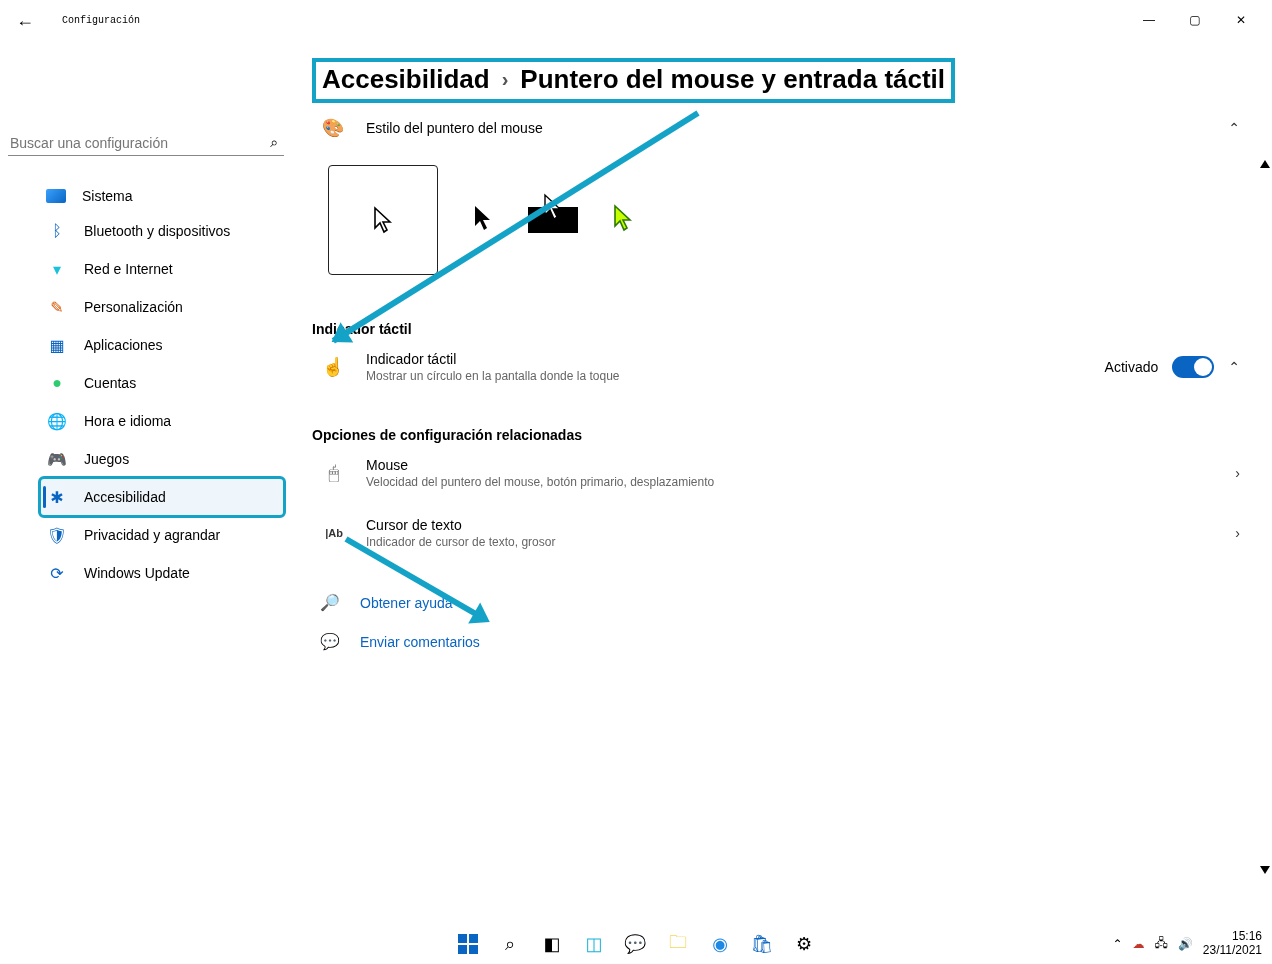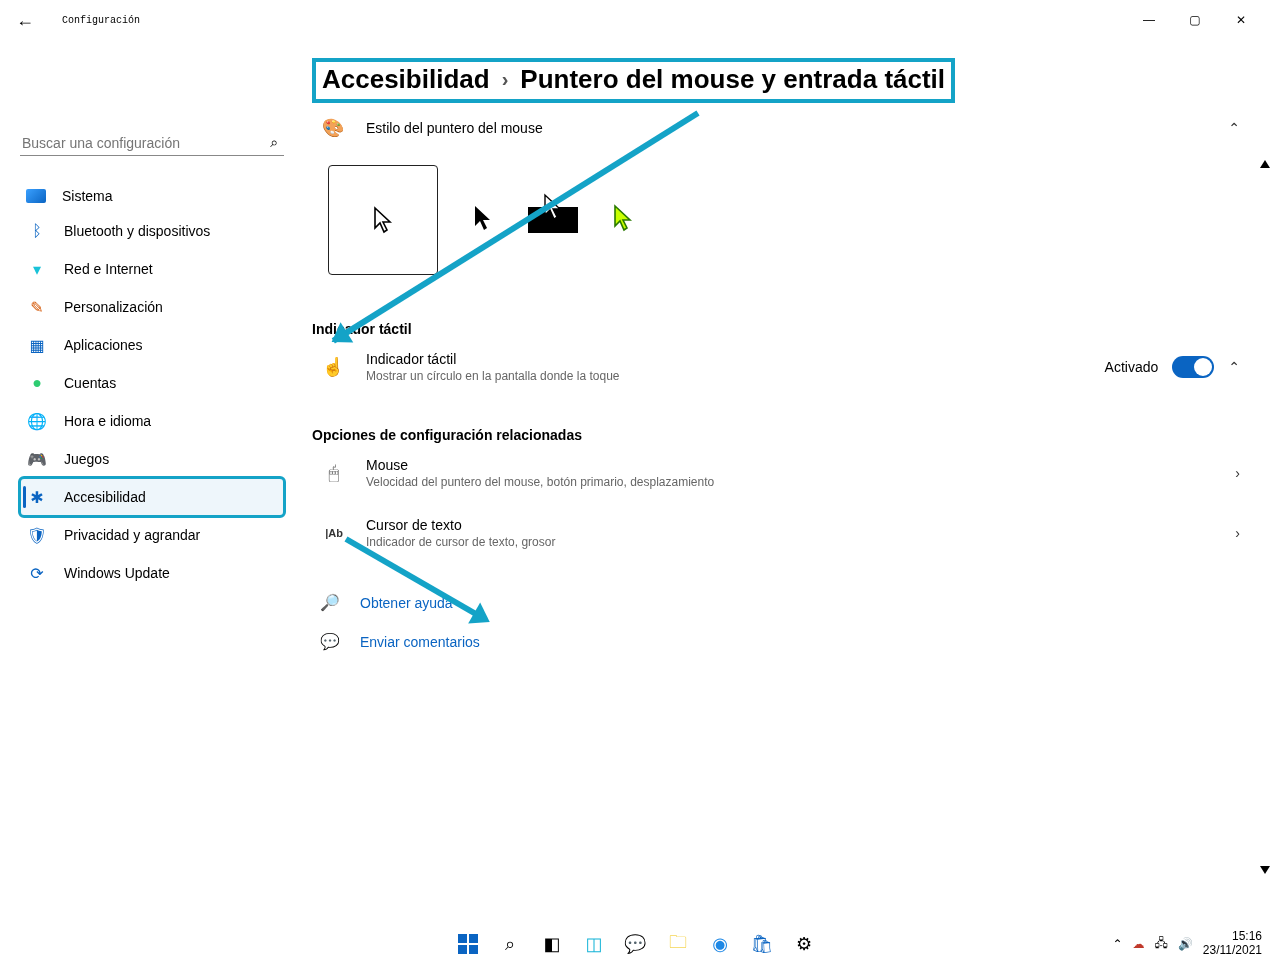--- a/index.html
+++ b/index.html
@@ -19,26 +19,26 @@
     padding: 0 8px;
   }
   .titlebar .back {
     width: 34px; height: 34px; display:flex; align-items:center; justify-content:center;
     font-size: 18px; cursor:pointer;
   }
   .titlebar .appname { font-size: 10px; margin-left: 20px; font-family: Liberation Mono, monospace; }
   .winbtns { margin-left:auto; display:flex; gap:0; }
   .winbtn { width: 46px; height: 34px; display:flex; align-items:center; justify-content:center; font-size:12px; }
   .layout { display:flex; height: calc(100% - 80px); }
-  .sidebar { width: 300px; padding: 90px 16px 0 20px; }
+  .sidebar { width: 300px; padding: 90px 16px 0 8px; }
   .searchwrap { display:flex; align-items:center; border-bottom:1px solid #888; padding:4px 6px 4px 2px; margin-bottom:24px; }
   .searchwrap input { border:none; outline:none; flex:1; font-size:14px; background:transparent; }
   .searchwrap .sicon { font-size:14px; }
   .nav { list-style:none; }
-  .nav li { display:flex; align-items:center; gap:16px; padding:8px 6px; font-size:14px; border-radius:4px; cursor:pointer; }
+  .nav li { display:flex; align-items:center; gap:16px; padding:8px 6px; font-size:14px; border-radius:4px; cursor:pointer;margin-left:32px; }
   .nav li.active { outline:3px solid #14a3c7; outline-offset:-1px; background:#eef6fb; position:relative; }
   .nav li.active::before { content:""; position:absolute; left:3px; top:8px; bottom:8px; width:3px; background:#0a64c2; border-radius:2px; }
   .nicon { width:22px; height:22px; display:inline-flex; align-items:center; justify-content:center; font-size:16px; }
 
   .content { flex:1; padding: 8px 24px 0 12px; overflow-y:auto; position:relative; }
   .crumb-box { border:4px solid #14a3c7; display:inline-block; padding:2px 6px 4px 6px; margin-top:10px; }
   .crumb-box .crumb { font-size:26px; font-weight:600; display:inline-flex; align-items:center; gap:12px; }
   .crumb .sep { font-size:20px; color:#555; }
   .section-h { font-size:14px; font-weight:600; margin-top:26px; }
   .card { padding:14px 8px; display:flex; align-items:center; gap:18px; cursor:pointer; }

